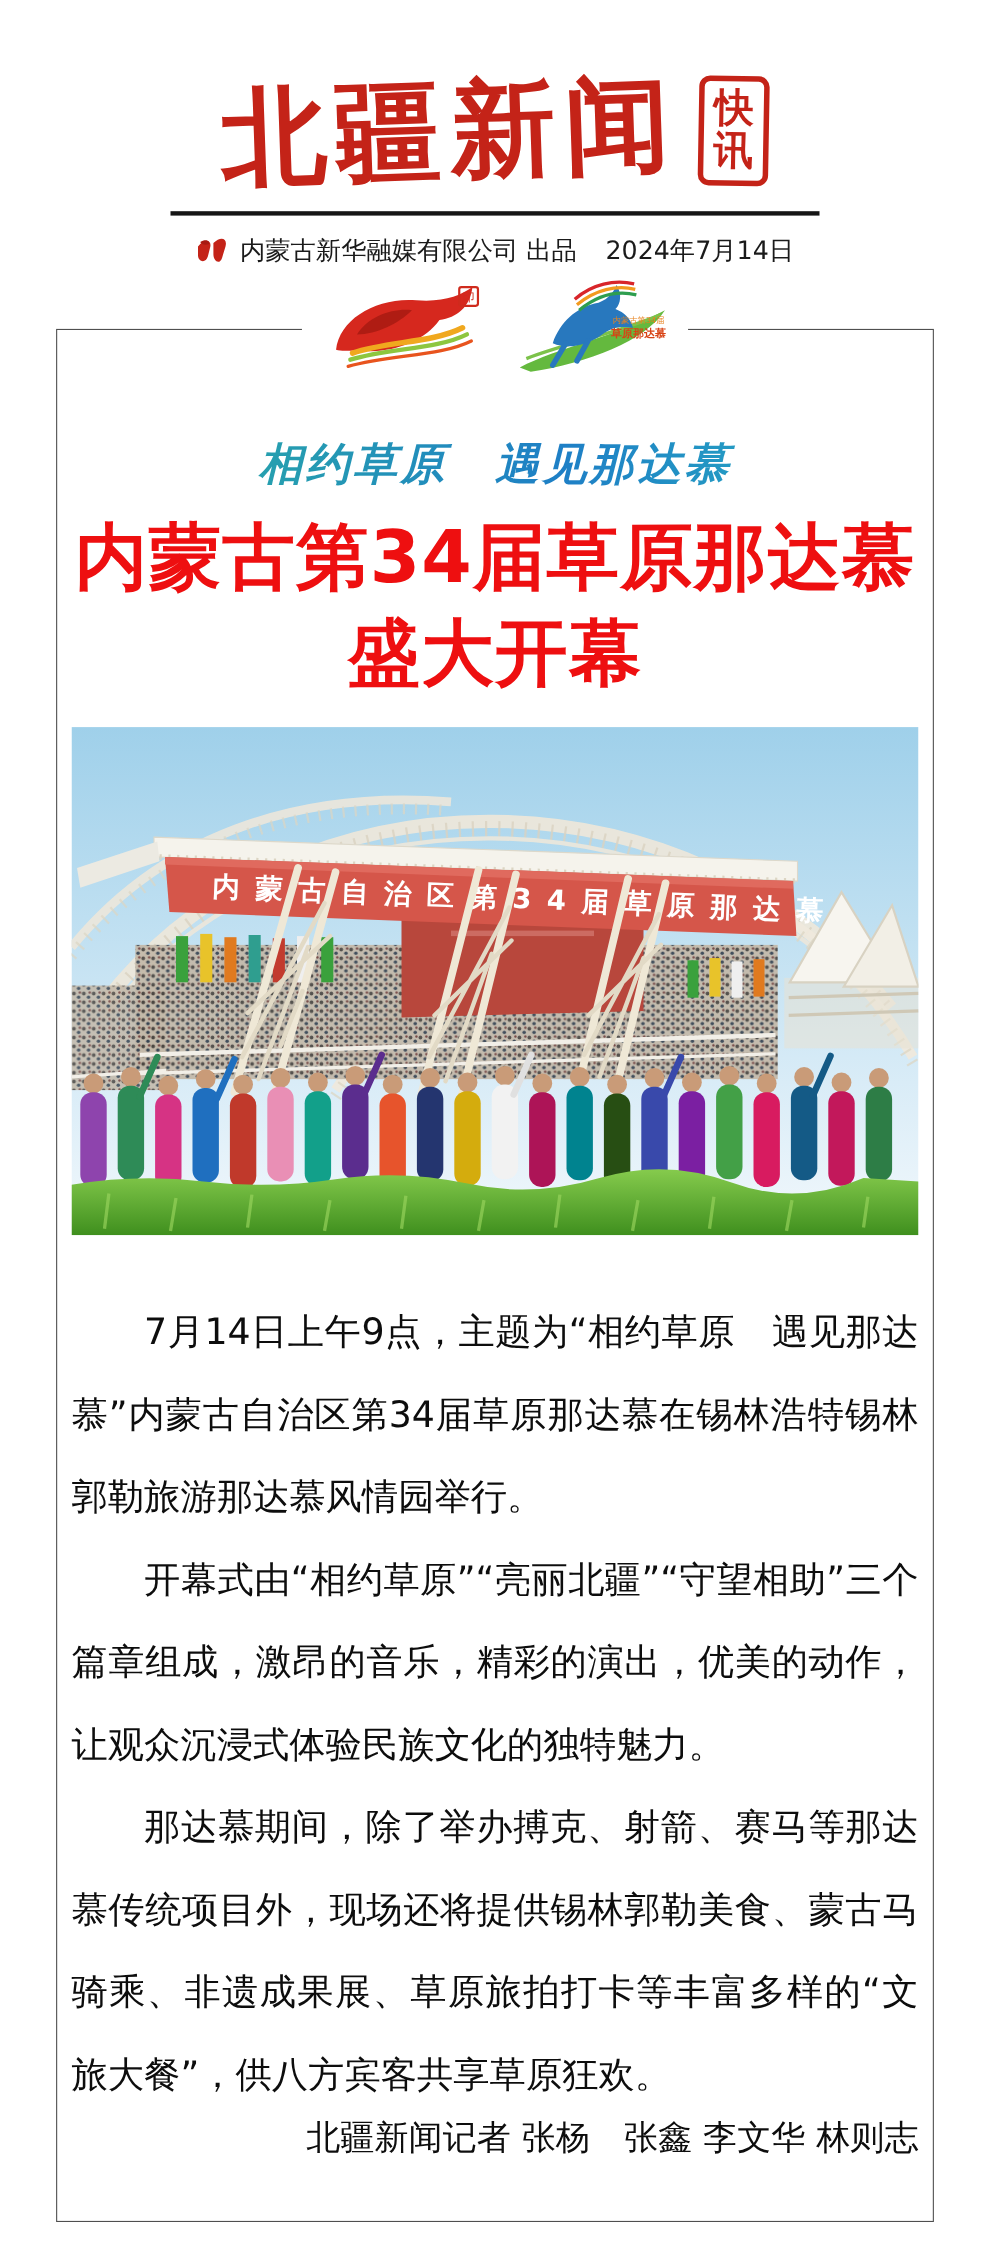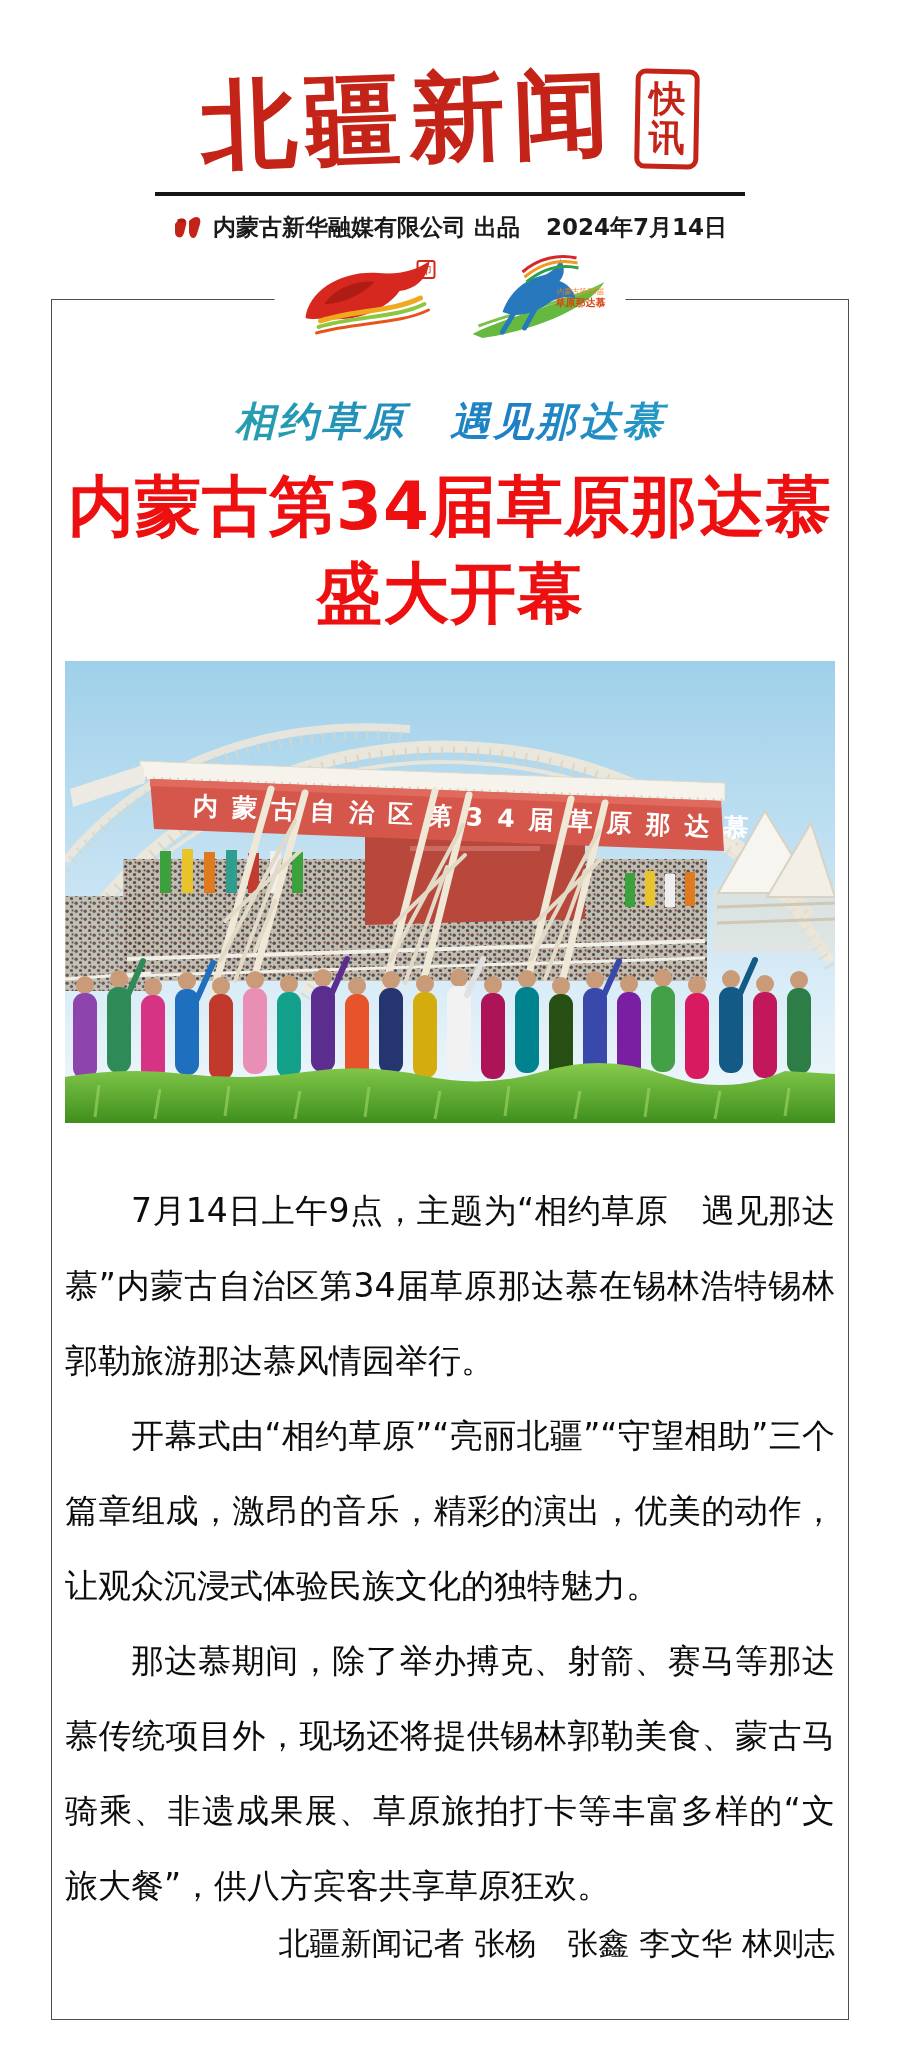--- a/index.html
+++ b/index.html
@@ -11,21 +11,21 @@
   .masthead-row{display:inline-flex;align-items:center;}
   .masthead-title{font-family:"DejaVu Serif",serif;font-weight:bold;
         font-size:96px;line-height:1.1;color:#c42318;letter-spacing:8px;
         transform:rotate(-2deg);}
   .kuaixun-box{margin-left:18px;border:5px solid #c42318;border-radius:10px;
         padding:6px 9px;display:flex;flex-direction:column;align-items:center;
         color:#c42318;font-weight:bold;font-size:36px;line-height:1.08;
         transform:rotate(1deg);}
   .divider{width:590px;height:4px;background:#161616;margin:20px auto 0;}
   .publisher-row{margin-top:16px;display:flex;align-items:center;justify-content:center;
-        font-size:23px;font-weight:bold;color:#1a1a1a;}
+        font-size:23px;font-weight:normal;color:#1a1a1a;}
   .publisher-row .mini-logo{margin-right:10px;display:inline-flex;}
   .publisher-row .pub-date{margin-left:26px;}
 
   
   .card{width:770px;margin:56px auto 0;border:1px solid #4f4f4f;background:#fff;
         position:relative;padding:54px 13px 54px;}
   .logos{position:absolute;top:-46px;left:50%;transform:translateX(-50%);
         display:flex;align-items:flex-end;gap:24px;background:#fff;padding:0 16px;}
 
   .subtitle{margin-top:40px;text-align:center;font-size:40px;font-weight:bold;

